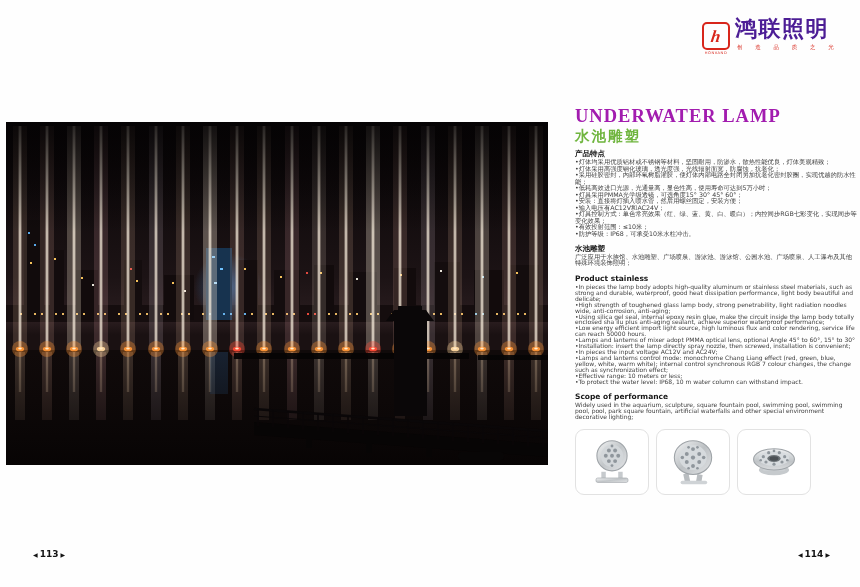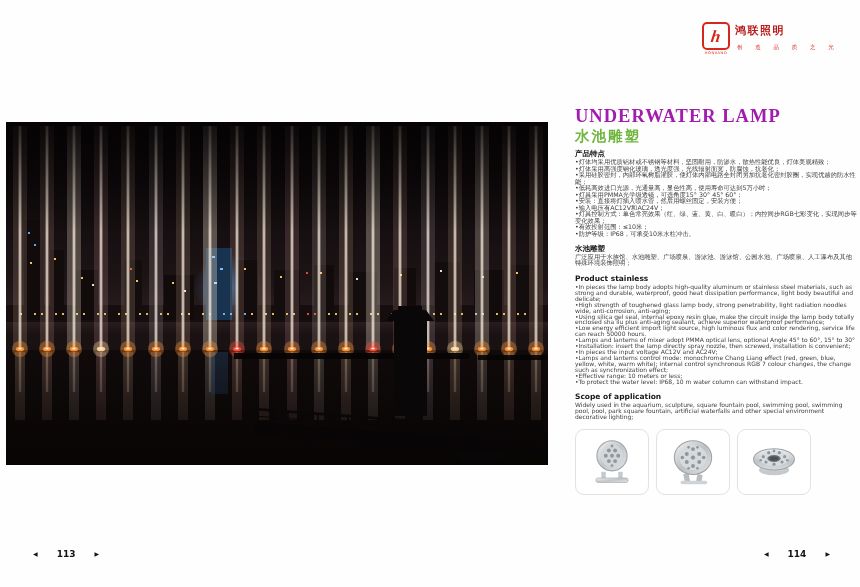--- a/index.html
+++ b/index.html
@@ -9,21 +9,21 @@
 
   
   .brand{position:absolute;top:22px;right:48px;width:110px;}
   .brand-row{display:flex;align-items:flex-start;}
   .logo-box{width:24px;height:24px;border:2.2px solid #d8261b;border-radius:5px;
             display:flex;align-items:center;justify-content:center;}
   .logo-h{color:#d8261b;font-weight:bold;font-style:italic;font-size:17px;line-height:17px;
           font-family:"Liberation Serif",serif;transform:skewX(-8deg);}
   .logo-sub{font-size:3.6px;color:#d8261b;letter-spacing:.6px;text-align:center;width:28px;margin-top:1px;}
   .brand-text{margin-left:5px;}
-  .brand-cn{color:#b91c1c;font-weight:bold;font-size:11px;line-height:18px;letter-spacing:1.5px;white-space:nowrap;font-family:Liberation Mono, monospace;}
+  .brand-cn{color:#4c1d95;font-weight:bold;font-size:22px;line-height:18px;letter-spacing:1.5px;white-space:nowrap;font-family:Liberation Mono, monospace;}
   .brand-tag{color:#d8261b;font-size:5.5px;letter-spacing:5.5px;margin-top:4px;margin-left:2px;white-space:nowrap;}
 
   
   .photo{position:absolute;left:6px;top:122px;width:542px;height:343px;background:#0a0607;}
   .photo svg{display:block;width:100%;height:100%;}
 
   
   .col{position:absolute;left:575px;top:106px;width:282px;}
   .t1{font-family:"Liberation Serif",serif;font-weight:bold;color:#6fb53e;
       font-size:30px;line-height:30px;letter-spacing:2px;}
@@ -39,21 +39,21 @@
   .scope-txt{font-size:6.3px;line-height:6.6px;color:#3d3d3d;margin-top:1px;}
   .scope-en{font-size:6px;line-height:6px;color:#404040;margin-top:1px;}
 
   
   .thumbs{display:flex;gap:7px;margin-top:9px;}
   .thumb{width:72px;height:64px;border:1px solid #e2e2e2;border-radius:9px;background:#fff;
          display:flex;align-items:center;justify-content:center;}
 
   
   .pager{position:absolute;bottom:28px;font-size:9px;font-weight:bold;color:#141414;
-         display:flex;align-items:flex-start;gap:19px;}
+         display:flex;align-items:flex-end;gap:2px;}
   .pager .tri{font-size:6px;line-height:9px;}
   .pager-left{left:33px;}
   .pager-right{right:30px;}
 </style>
 </head>
 <body>
 
 <div class="page">
 
   <div class="brand">
@@ -416,21 +416,21 @@
         <li>•Using silica gel seal, internal epoxy resin glue, make the circuit inside the lamp body totally enclosed sha ilu plus anti-aging sealant, achieve superior waterproof performance;</li>
         <li>•Low energy efficient import light source, high luminous flux and color rendering, service life can reach 50000 hours.</li>
         <li>•Lamps and lanterns of mixer adopt PMMA optical lens, optional Angle 45° to 60°, 15° to 30°</li>
         <li>•Installation: insert the lamp directly spray nozzle, then screwed, installation is convenient;</li>
         <li>•In pieces the input voltage AC12V and AC24V;</li>
         <li>•Lamps and lanterns control mode: monochrome Chang Liang effect (red, green, blue, yellow, white, warm white); internal control synchronous RGB 7 colour changes, the change such as synchronization effect;</li>
         <li>•Effective range: 10 meters or less;</li>
         <li>•To protect the water level: IP68, 10 m water column can withstand impact.</li>
       </ul>
 
-    <div class="hd-en">Scope of application</div>
+    <div class="hd-en">Scope of performance</div>
     <div class="scope-en">Widely used in the aquarium, sculpture, square fountain pool, swimming pool, swimming pool, pool, park square fountain, artificial waterfalls and other special environment decorative lighting;</div>
 
     <div class="thumbs">
       <div class="thumb">
         <svg width="64" height="56" viewBox="0 0 72 62">
           <defs>
             <linearGradient id="m1" x1="0" y1="0" x2="1" y2="1">
               <stop offset="0" stop-color="#f2f3f4"></stop>
                 <stop offset="0.5" stop-color="#c2c6c9"></stop>
                 <stop offset="1" stop-color="#e4e6e8"></stop>

